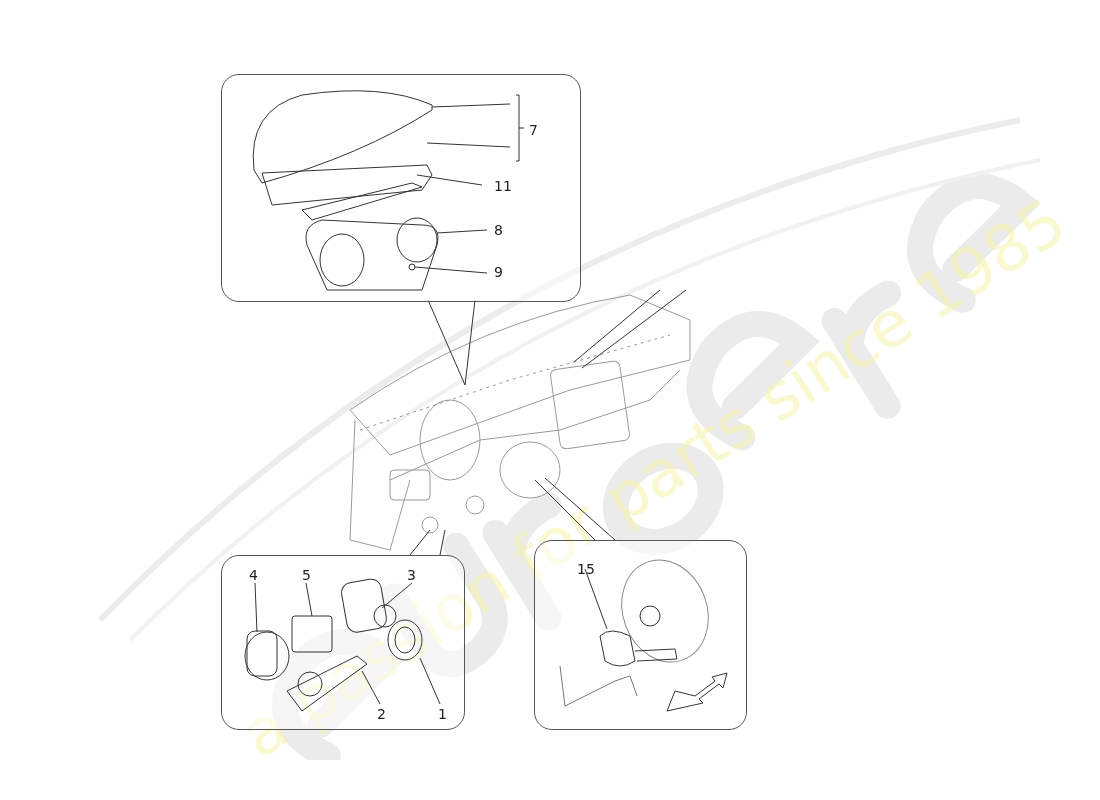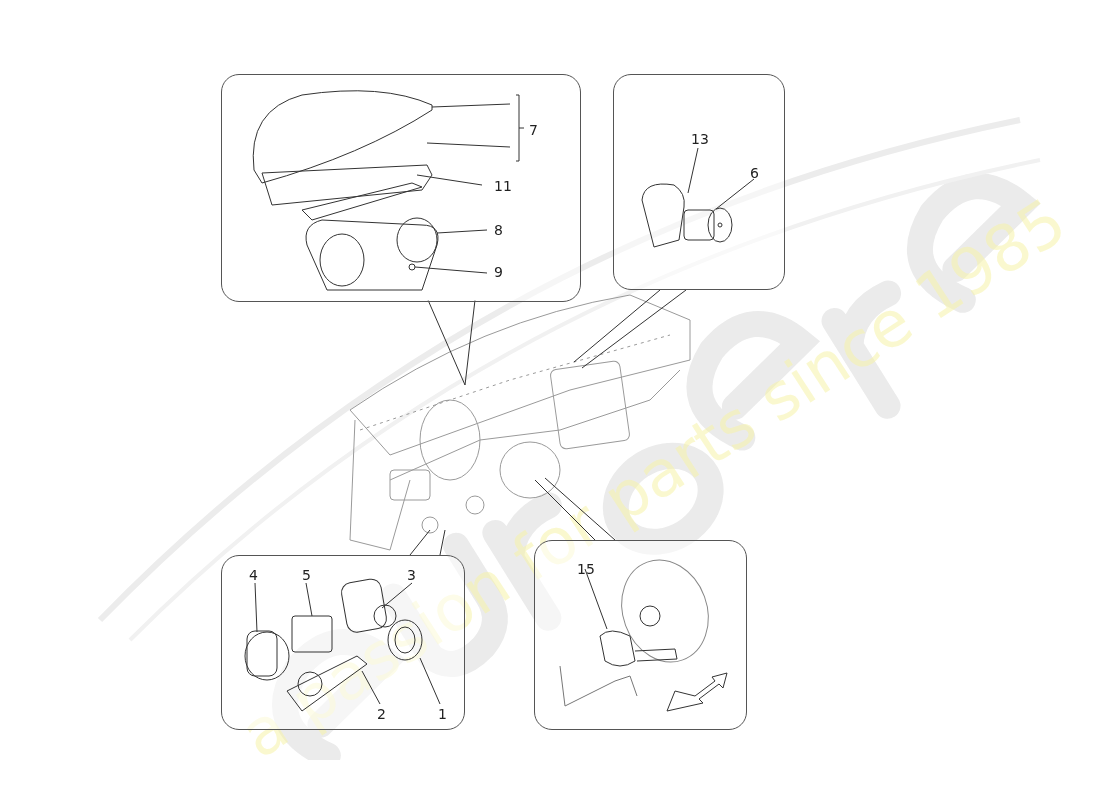--- a/index.html
+++ b/index.html
@@ -74,32 +74,20 @@
       <line class="stroke" x1="193" y1="192" x2="265" y2="198"></line>
 
       <path class="stroke" d="M294 20 L 297 20 L 297 86 L 294 86 M297 53 L 302 53"></path>
     </svg>
     <span class="callout" style="left:307px;top:48px;">7</span>
     <span class="callout" style="left:272px;top:104px;">11</span>
     <span class="callout" style="left:272px;top:148px;">8</span>
     <span class="callout" style="left:272px;top:190px;">9</span>
   </div>
 
-  <div class="panel" style="left:613px;top:74px;width:170px;height:214px;">
-    <svg width="170" height="214" viewBox="0 0 170 214">
-      <path class="stroke" d="M28 125 Q 30 105 60 110 Q 72 118 70 132 L 65 165 L 40 172 Z"></path>
-      <rect class="stroke" x="70" y="135" width="30" height="30" rx="4"></rect>
-      <ellipse class="stroke" cx="106" cy="150" rx="12" ry="17"></ellipse>
-      <circle class="stroke" cx="106" cy="150" r="2"></circle>
-      <line class="stroke" x1="84" y1="73" x2="74" y2="118"></line>
-      <line class="stroke" x1="140" y1="104" x2="102" y2="134"></line>
-    </svg>
-    <span class="callout" style="left:77px;top:57px;">13</span>
-    <span class="callout" style="left:136px;top:91px;">6</span>
-  </div>
 
   <div class="panel" style="left:221px;top:555px;width:242px;height:173px;">
     <svg width="242" height="173" viewBox="0 0 242 173">
       <ellipse class="stroke" cx="45" cy="100" rx="22" ry="24"></ellipse>
       <rect class="stroke" x="25" y="75" width="30" height="45" rx="8"></rect>
       <rect class="stroke" x="70" y="60" width="40" height="36" rx="3"></rect>
       <rect class="stroke" x="122" y="25" width="40" height="50" rx="10" transform="rotate(-10 140 50)"></rect>
       <circle class="stroke" cx="163" cy="60" r="11"></circle>
       <ellipse class="stroke" cx="183" cy="84" rx="17" ry="20"></ellipse>
       <ellipse class="stroke" cx="183" cy="84" rx="10" ry="13"></ellipse>

